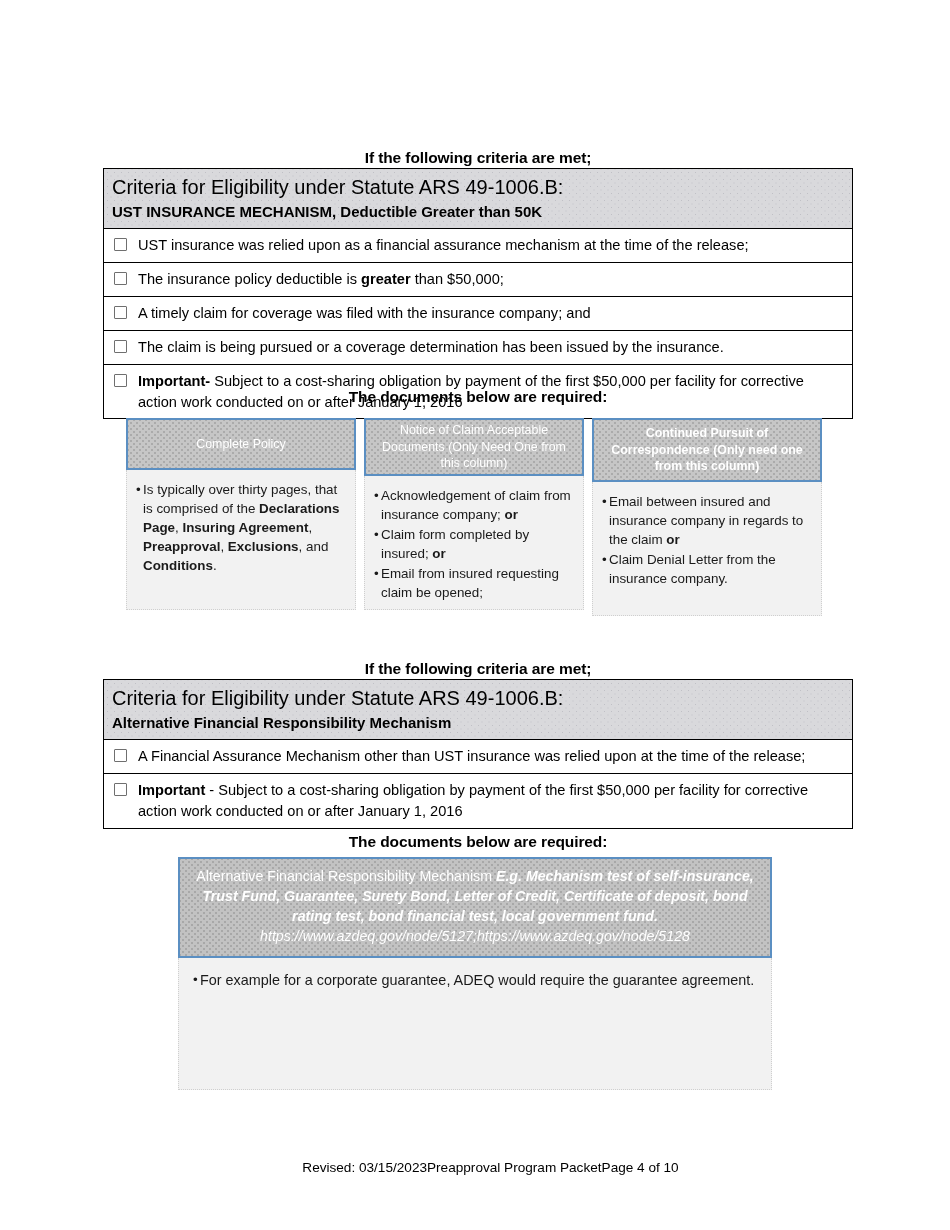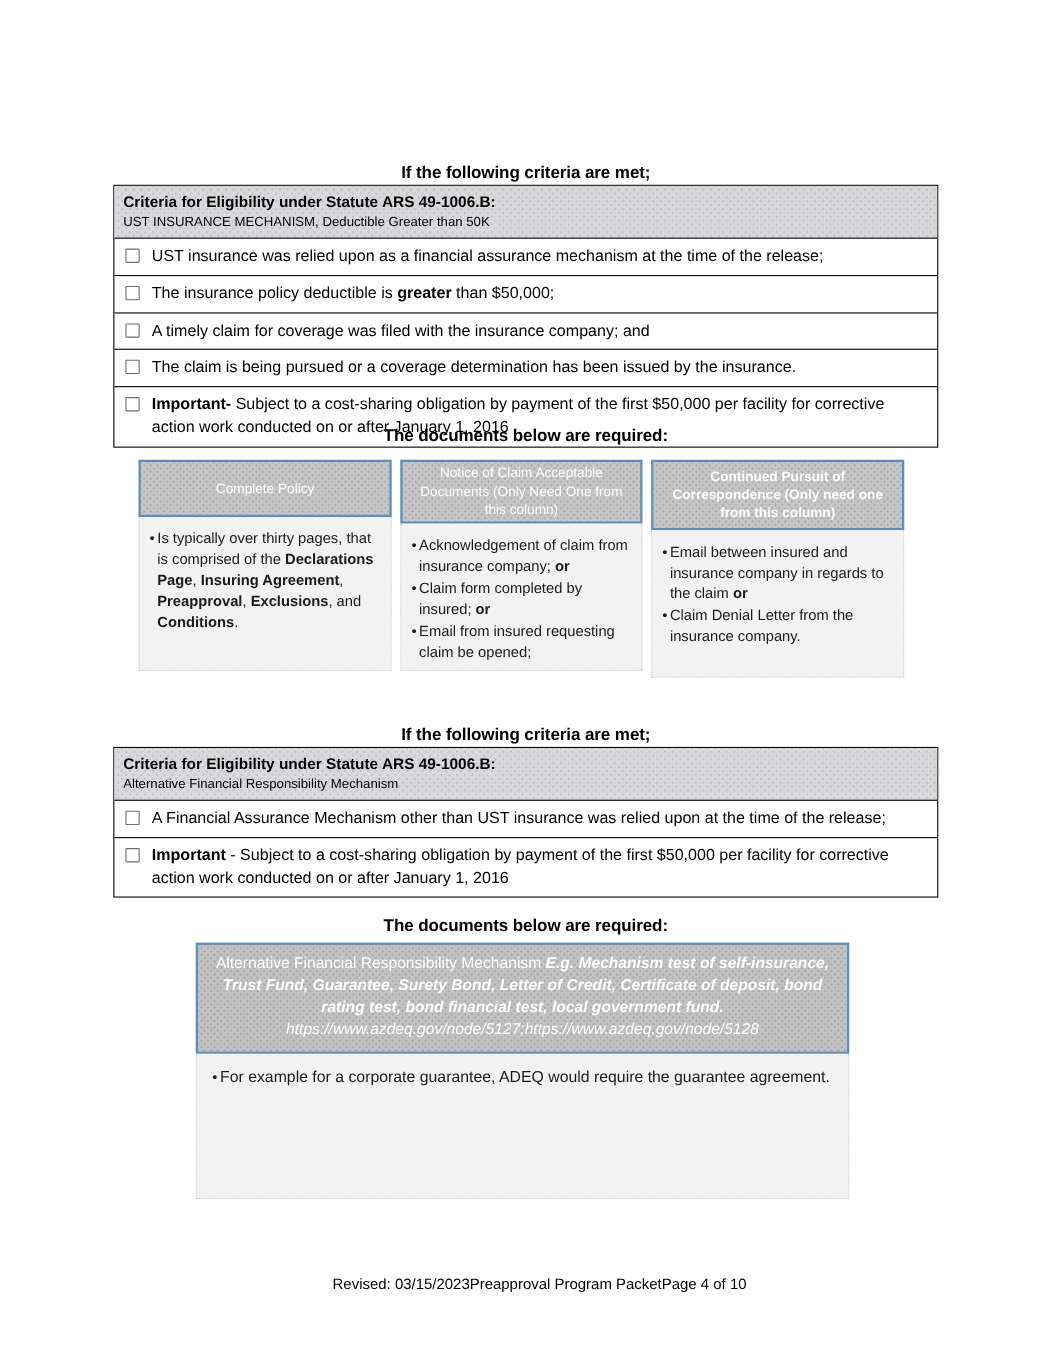--- a/index.html
+++ b/index.html
@@ -48,26 +48,26 @@
     background-image:
       radial-gradient(#c0c0c6 0.8px, transparent 0.9px),
       radial-gradient(#c0c0c6 0.8px, transparent 0.9px);
     background-size: 7px 7px, 7px 7px;
     background-position: 0 0, 3.5px 3.5px;
     padding: 5px 8px 6px 8px;
     border-bottom: 1.6px solid #000;
     line-height: 1.38;
   }
   .criteria-head .line1 {
-    font-size: 14px;
+    font-size: 20px;
+    font-weight: normal;
+  }
+  .criteria-head .line2 {
+    font-size: 15px;
     font-weight: bold;
-  }
-  .criteria-head .line2 {
-    font-size: 12px;
-    font-weight: normal;
   }
   .criteria-row {
     display: flex;
     align-items: flex-start;
     padding: 6px 8px 6px 10px;
     border-bottom: 1.6px solid #000;
     min-height: 20px;
   }
   .criteria-row:last-child {
     border-bottom: none;

